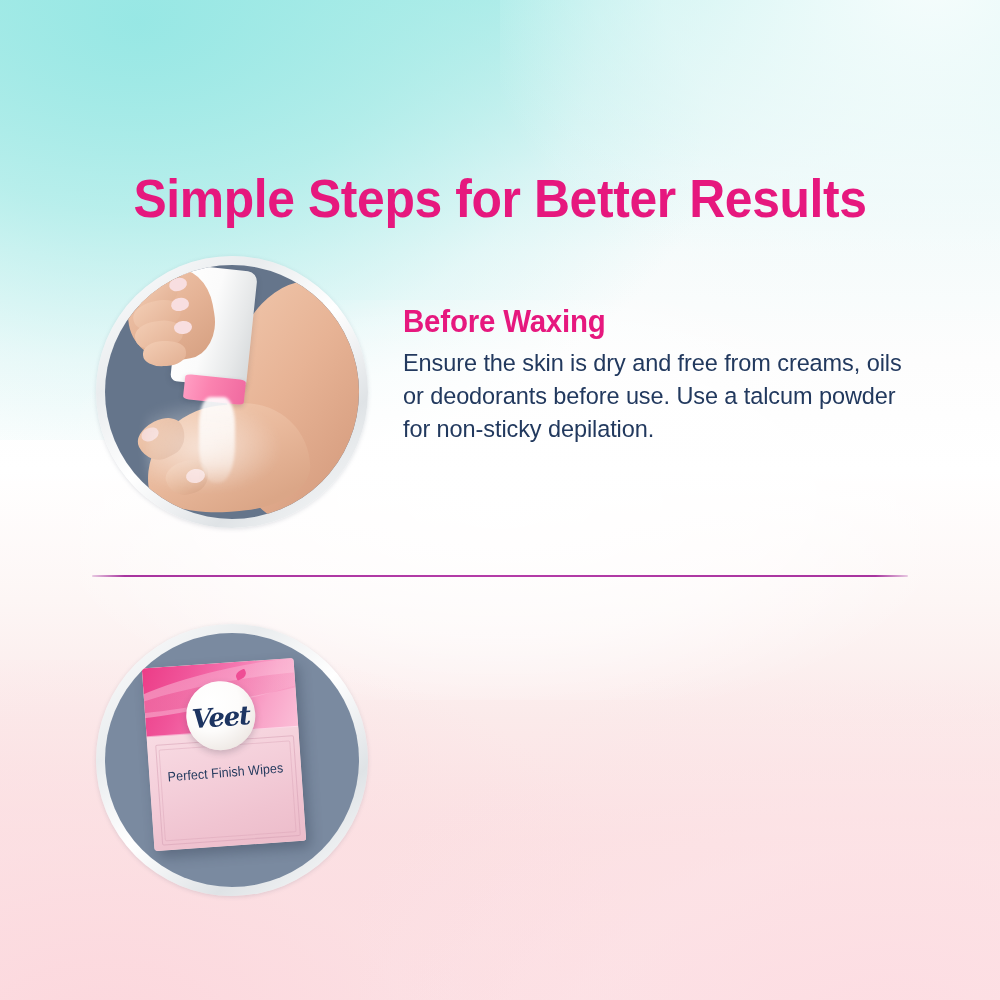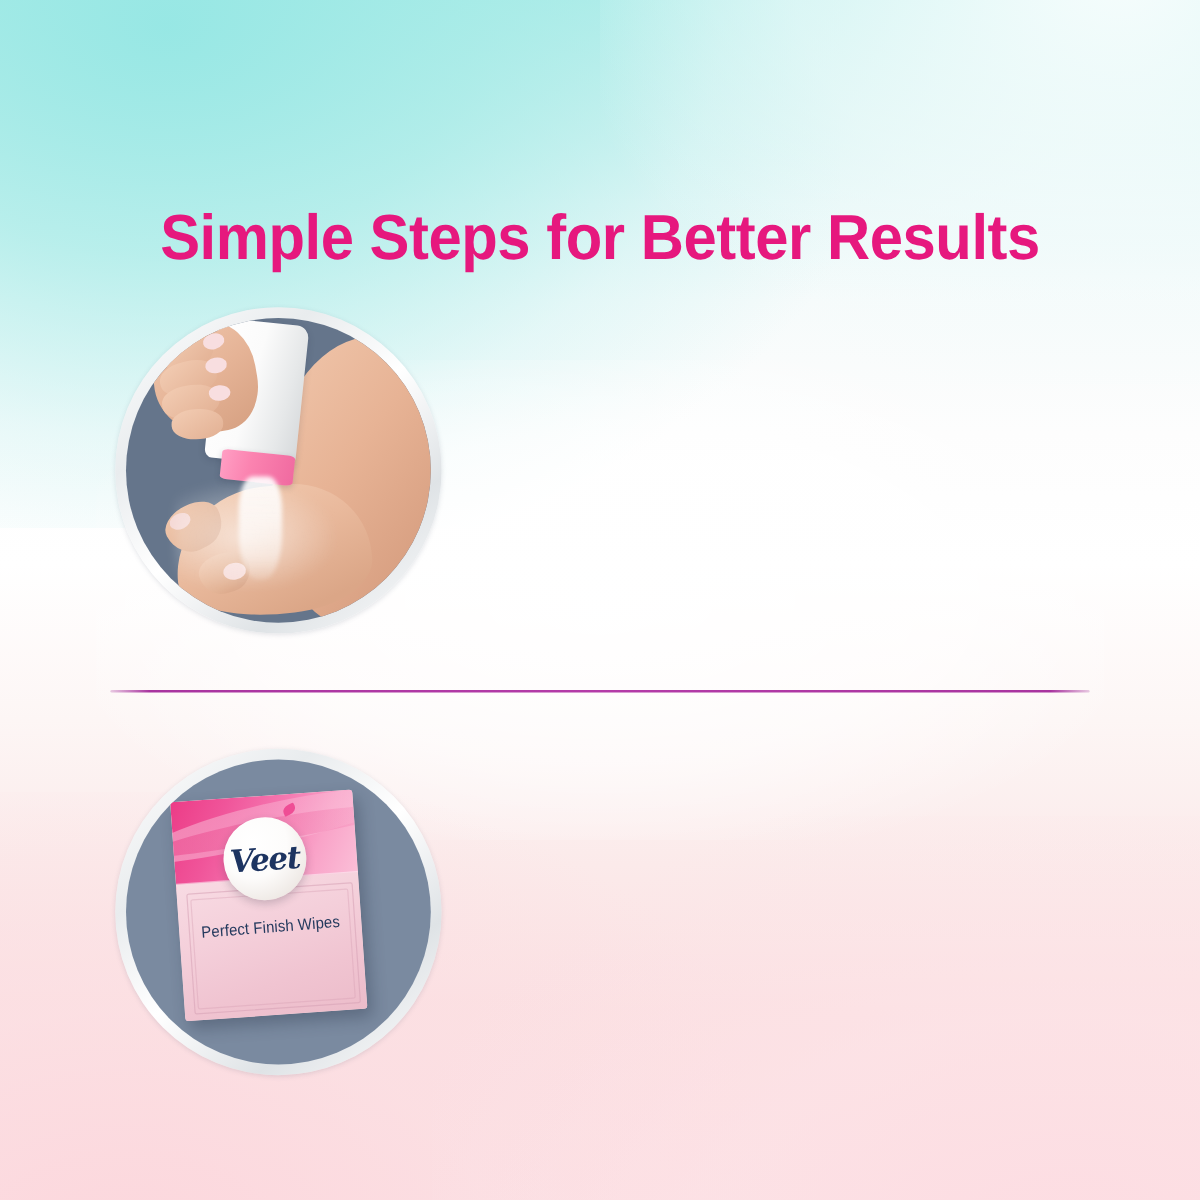--- a/index.html
+++ b/index.html
@@ -434,20 +434,24 @@
           <div class="talc-knuckle talc-k2"></div>
           <div class="talc-knuckle talc-k3"></div>
           <div class="talc-knuckle talc-k4"></div>
           <div class="talc-tipnail talc-n1"></div>
           <div class="talc-tipnail talc-n2"></div>
           <div class="talc-tipnail talc-n3"></div>
         </div>
       </div>
     </div>
 
+    <div class="step-text">
+      <h2 class="step-heading">Before Waxing</h2>
+      <p class="step-para">Ensure the skin is dry and free from creams, oils or deodorants before use. Use a talcum powder for non-sticky depilation.</p>
+    </div>
 
   </div>
 
   <div class="divider"></div>
 
   <div class="step" id="step-after">
 
     <div class="medallion" id="medallion-after">
       <div class="medallion-inner">
         <div class="sachet-scene">

